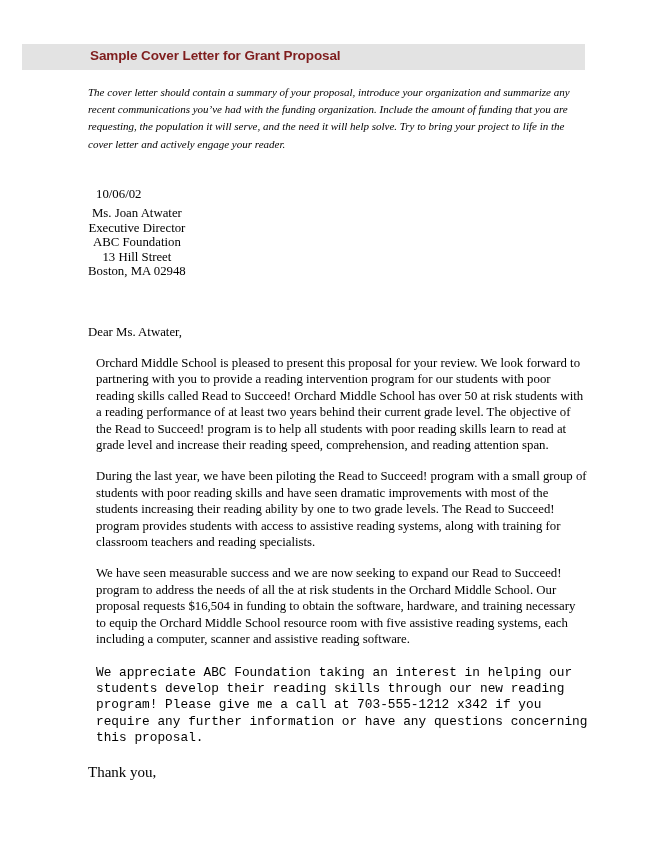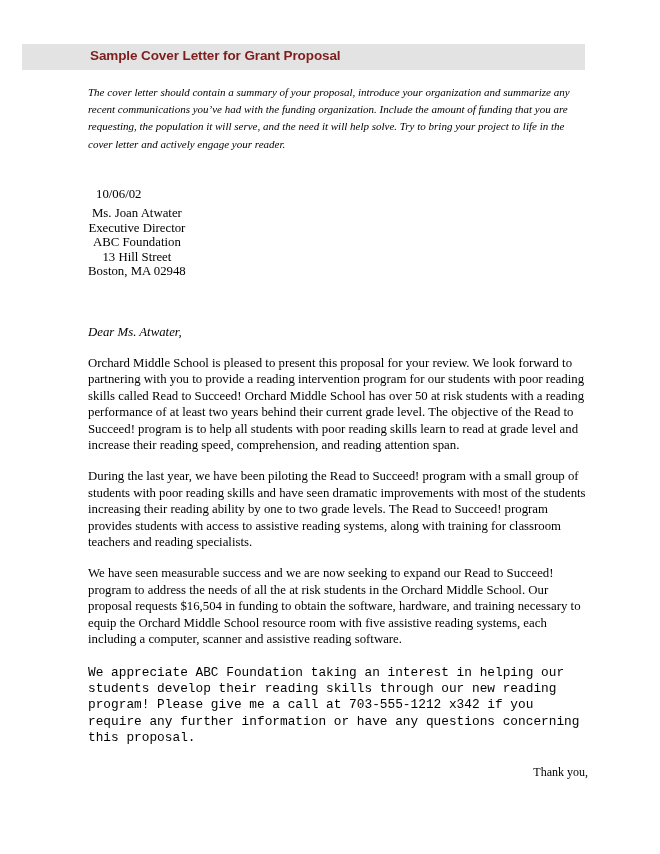--- a/index.html
+++ b/index.html
@@ -89,42 +89,40 @@
     white-space: nowrap;
   }
 
   .salutation {
     position: absolute;
     top: 241px;
     left: 0;
     font-size: 12.8px;
     line-height: 15px;
     white-space: nowrap;
-    font-style: italic;
   }
 
   .body-paras {
     position: absolute;
     top: 271px;
     left: 0;
     width: 500px;
   }
   .para {
     font-size: 12.8px;
     line-height: 16.4px;
-    margin: 0 0 15px 0;
+    margin: 0 0 15px 8px;
     text-align: left;
   }
   .para.gap-before { margin-top: 17px; font-family: Liberation Mono, monospace; }
 
   .closing {
-    font-size: 12px;
+    font-size: 15px;
     line-height: 16.4px;
     margin: 17px 0 0 0;
-    text-align: right;
   }
 
   .signature-block {
     position: absolute;
     top: 650px;
     left: 0;
     font-size: 12.8px;
     line-height: 14.6px;
   }
   .signature-block div { white-space: nowrap; }

